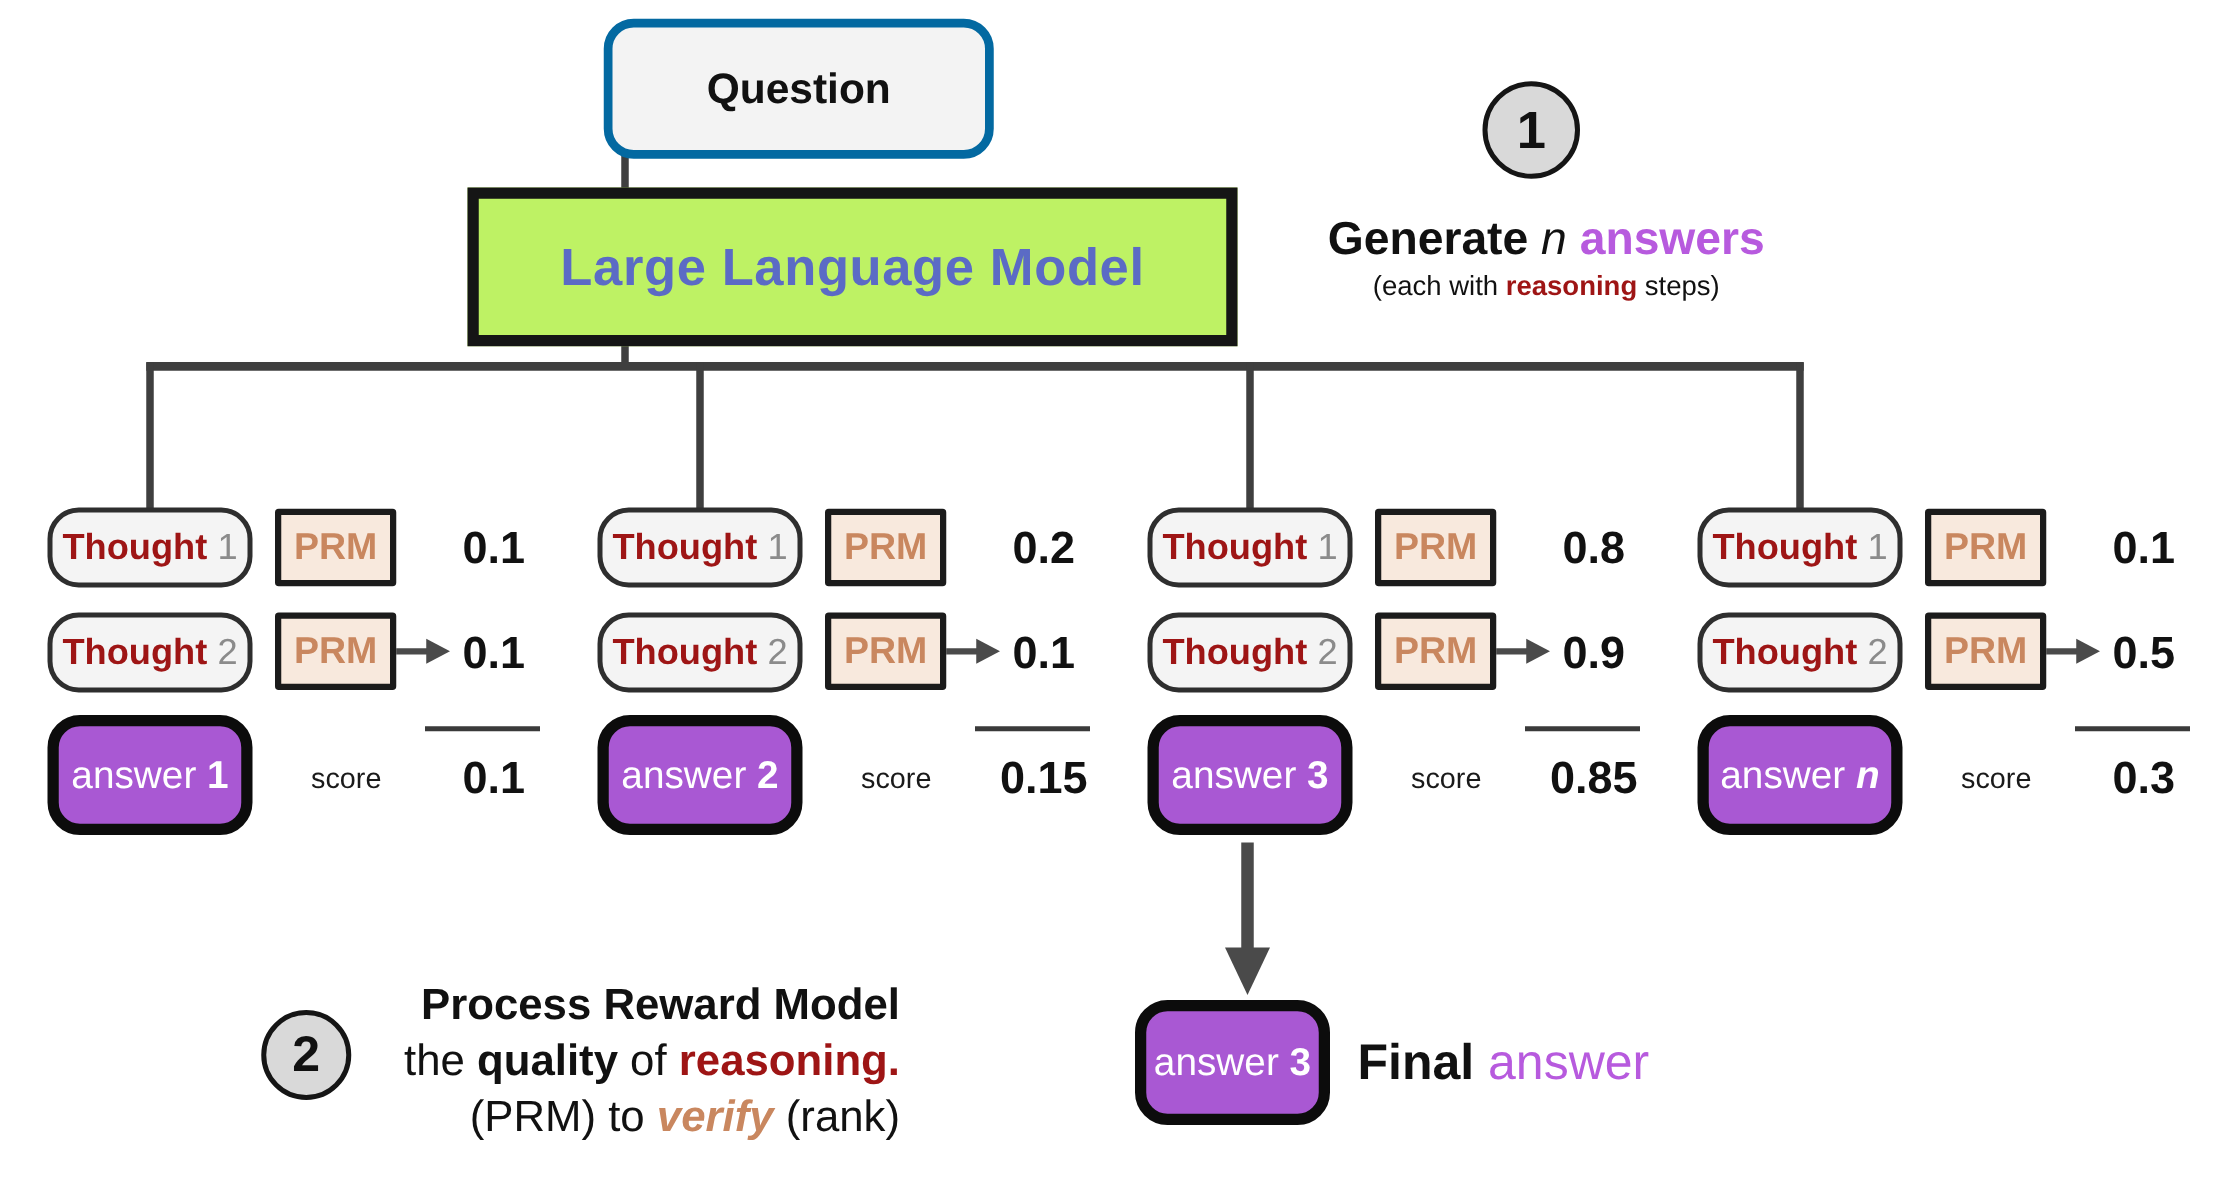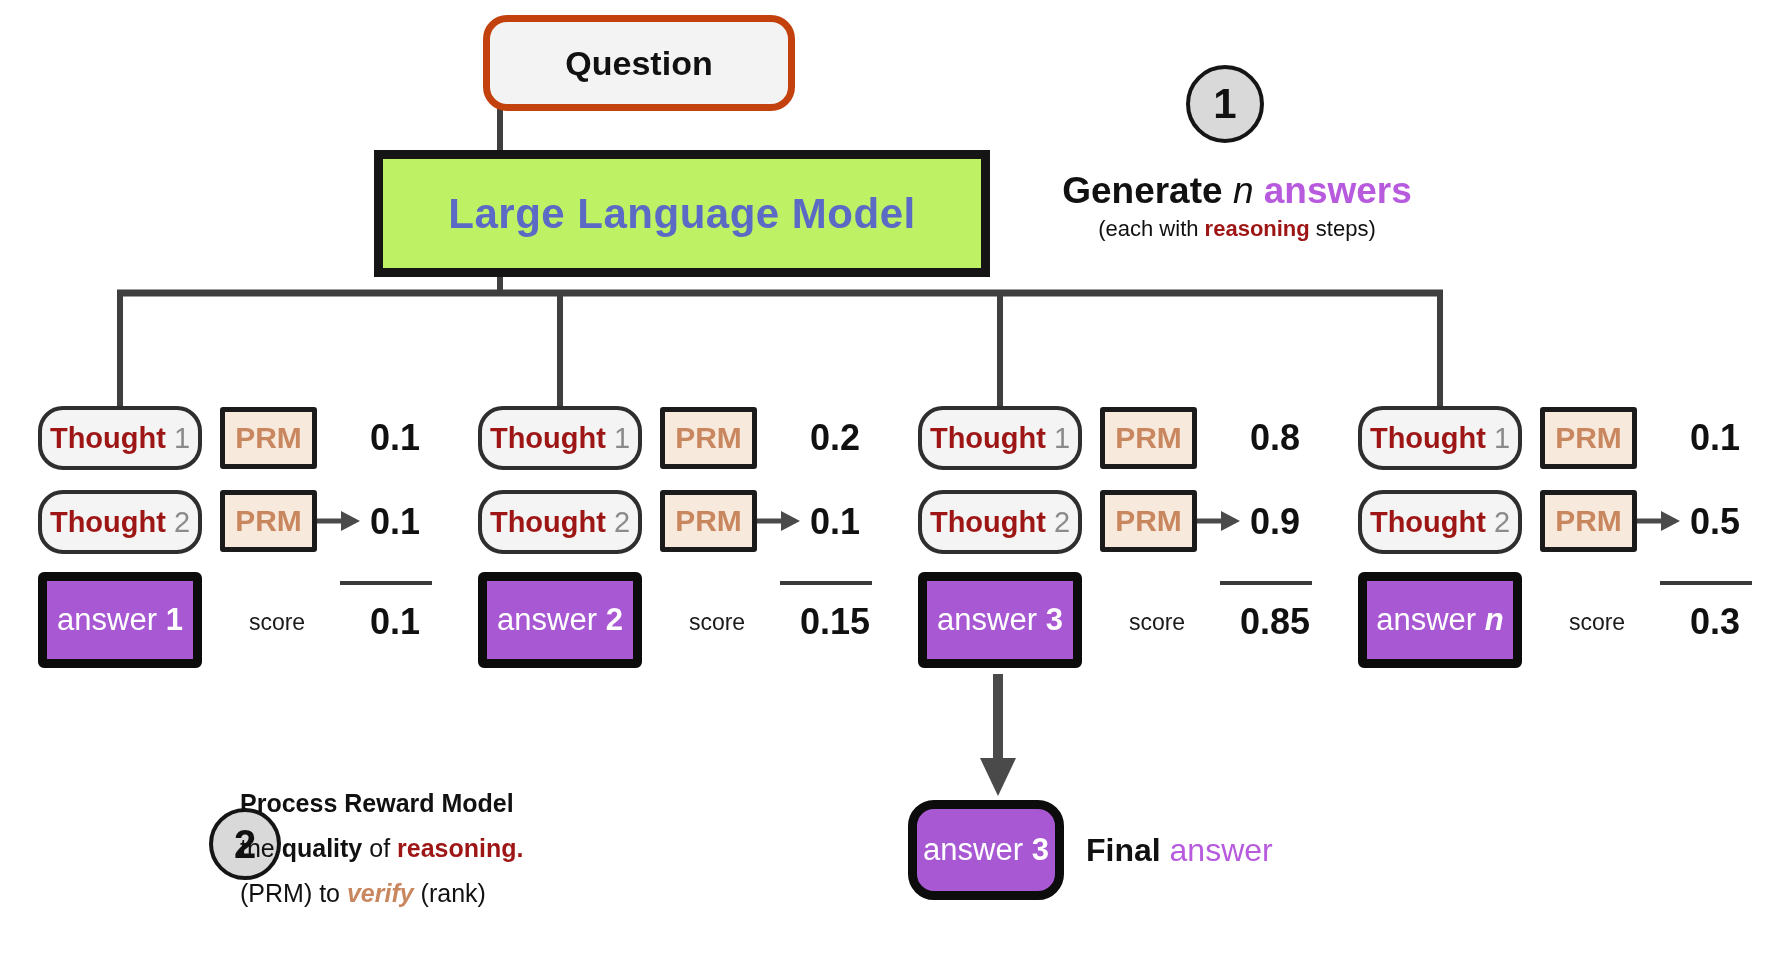--- a/index.html
+++ b/index.html
@@ -10,22 +10,22 @@
     height: 960px;
     background: #ffffff;
     overflow: hidden;
     font-family: "Liberation Sans", "DejaVu Sans", sans-serif;
     color: #111111;
   }
   #lines-layer { position: absolute; left: 0; top: 0; width: 1776px; height: 960px; }
 
   
   #question-box {
-    position: absolute; left: 483px; top: 15px; width: 312px; height: 96px;
-    background: #f3f3f3; border: 7px solid #c2410c; border-radius: 24px;
+    position: absolute; left: 483px; top: 15px; width: 312px; height: 112px;
+    background: #f3f3f3; border: 7px solid #0369a1; border-radius: 24px;
     display: flex; align-items: center; justify-content: center;
     font-size: 34px; font-weight: 600; color: #111;
   }
   #llm-box {
     position: absolute; left: 374px; top: 150px; width: 616px; height: 127px;
     background: #bef264; border: 9px solid #151515;
     display: flex; align-items: center; justify-content: center;
     font-size: 42px; font-weight: 600; color: #5b6bc5; letter-spacing: 0.5px;
   }
 
@@ -41,22 +41,22 @@
 
   
   #step1-text { position: absolute; left: 987px; top: 170px; width: 500px; text-align: center; }
   .s1l1 { font-size: 37px; font-weight: 700; color: #111; }
   .s1l1 .nvar { font-style: italic; font-weight: 400; }
   .s1l1 .purple { color: #b75ade; }
   .s1l2 { font-size: 22px; font-weight: 400; color: #111; margin-top: 4px; }
   .s1l2 .darkred { font-weight: 700; color: #9e1515; }
 
   
-  #step2-text { position: absolute; left: 240px; top: 781px; width: 480px; text-align: left;
-    font-size: 25px; line-height: 45px; color: #111; }
+  #step2-text { position: absolute; left: 240px; top: 781px; width: 480px; text-align: right;
+    font-size: 35px; line-height: 45px; color: #111; }
   #step2-text .b { font-weight: 700; }
   #step2-text .verify { font-weight: 700; font-style: italic; color: #c9875f; }
   #step2-text .darkred { font-weight: 700; color: #9e1515; }
 
   
   .col { position: absolute; top: 400px; width: 422px; height: 280px; }
   .col-1 { left: 38px; } .col-2 { left: 478px; } .col-3 { left: 918px; } .col-4 { left: 1358px; }
 
   .tbox {
     position: absolute; left: 0; width: 164px; height: 64px;
@@ -90,37 +90,37 @@
     font-size: 36px; font-weight: 700; color: #111;
   }
   .score-label {
     position: absolute; left: 184px; top: 194px; width: 110px; height: 56px;
     display: flex; align-items: center; justify-content: center;
     font-size: 23px; font-weight: 400; color: #1a1a1a;
   }
 
   .answer-box {
     position: absolute; left: 0; top: 172px; width: 164px; height: 96px;
-    background: #a958d3; border: 9px solid #0c0c0c; border-radius: 6px;
+    background: #a958d3; border: 9px solid #0c0c0c; border-radius: 26px;
     display: flex; align-items: center; justify-content: center;
     color: #ffffff; font-size: 31px; white-space: nowrap;
   }
   .aword { font-weight: 500; }
   .anum { font-weight: 700; }
   .anum.it { font-style: italic; }
 
   
   #final-box {
     position: absolute; left: 908px; top: 800px; width: 156px; height: 100px;
     background: #a958d3; border: 9px solid #0c0c0c; border-radius: 26px;
     display: flex; align-items: center; justify-content: center;
     color: #ffffff; font-size: 31px; white-space: nowrap;
   }
   #final-label { position: absolute; left: 1086px; top: 824px; height: 52px; line-height: 52px;
-    font-size: 32px; white-space: nowrap; }
+    font-size: 40px; white-space: nowrap; }
   #final-label .b { font-weight: 700; color: #111; }
   #final-label .purple { font-weight: 400; color: #b75ade; }
 </style>
 </head>
 <body>
 
 <div id="canvas">
 
   <svg id="lines-layer" viewBox="0 0 1776 960" xmlns="http://www.w3.org/2000/svg">
 

